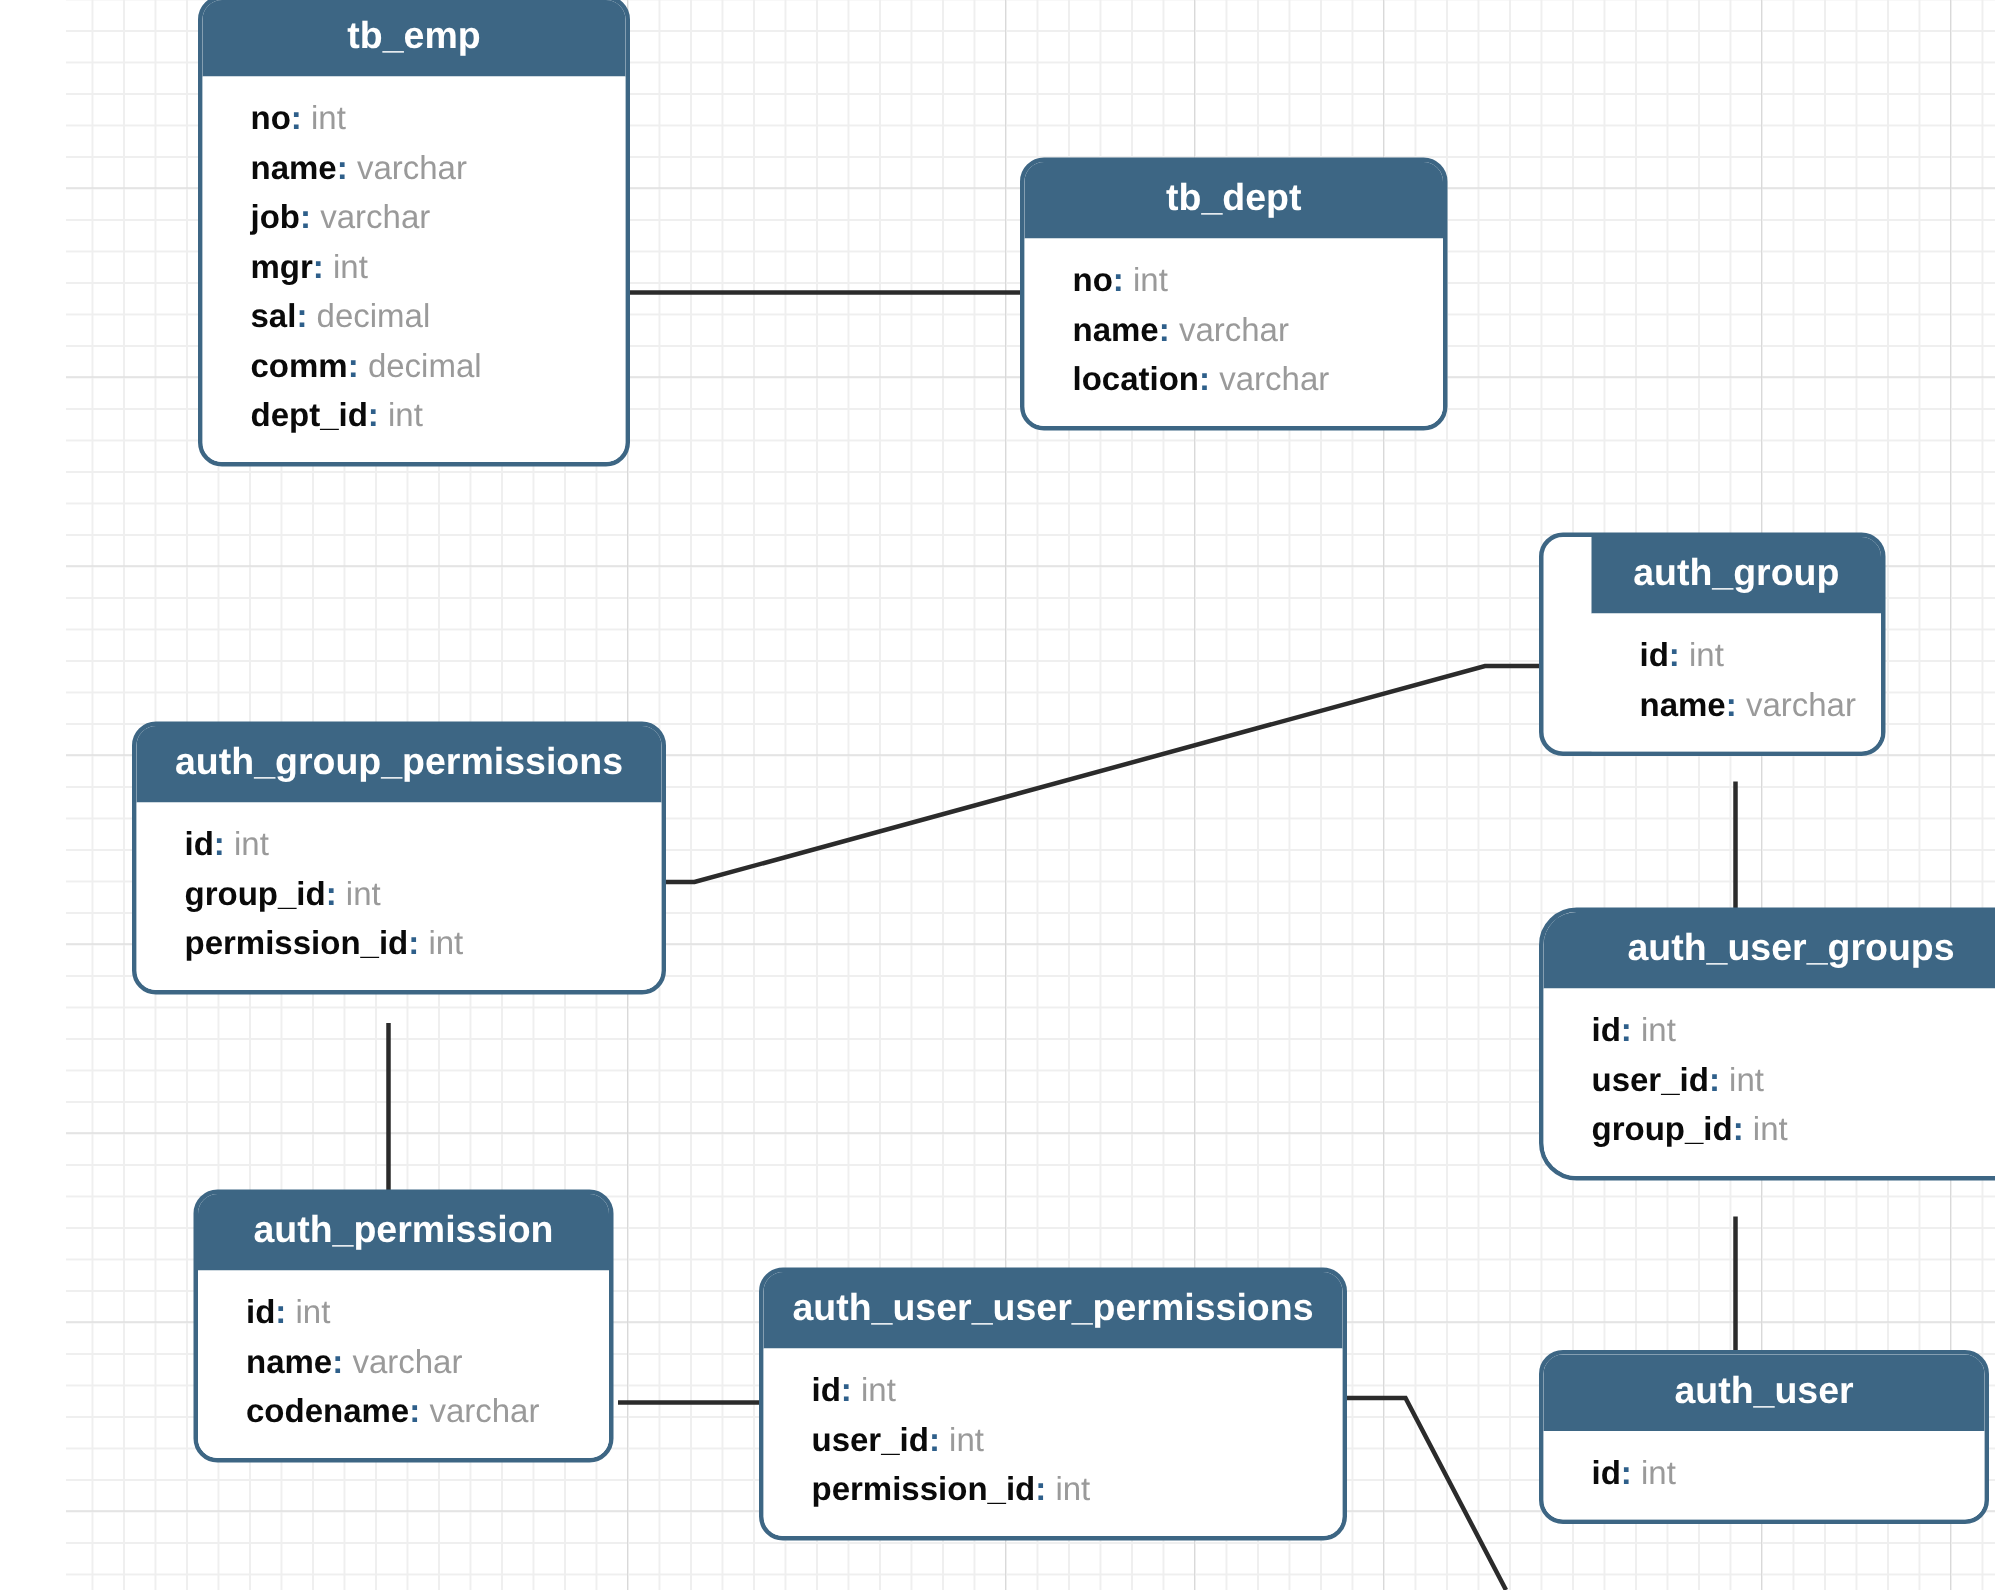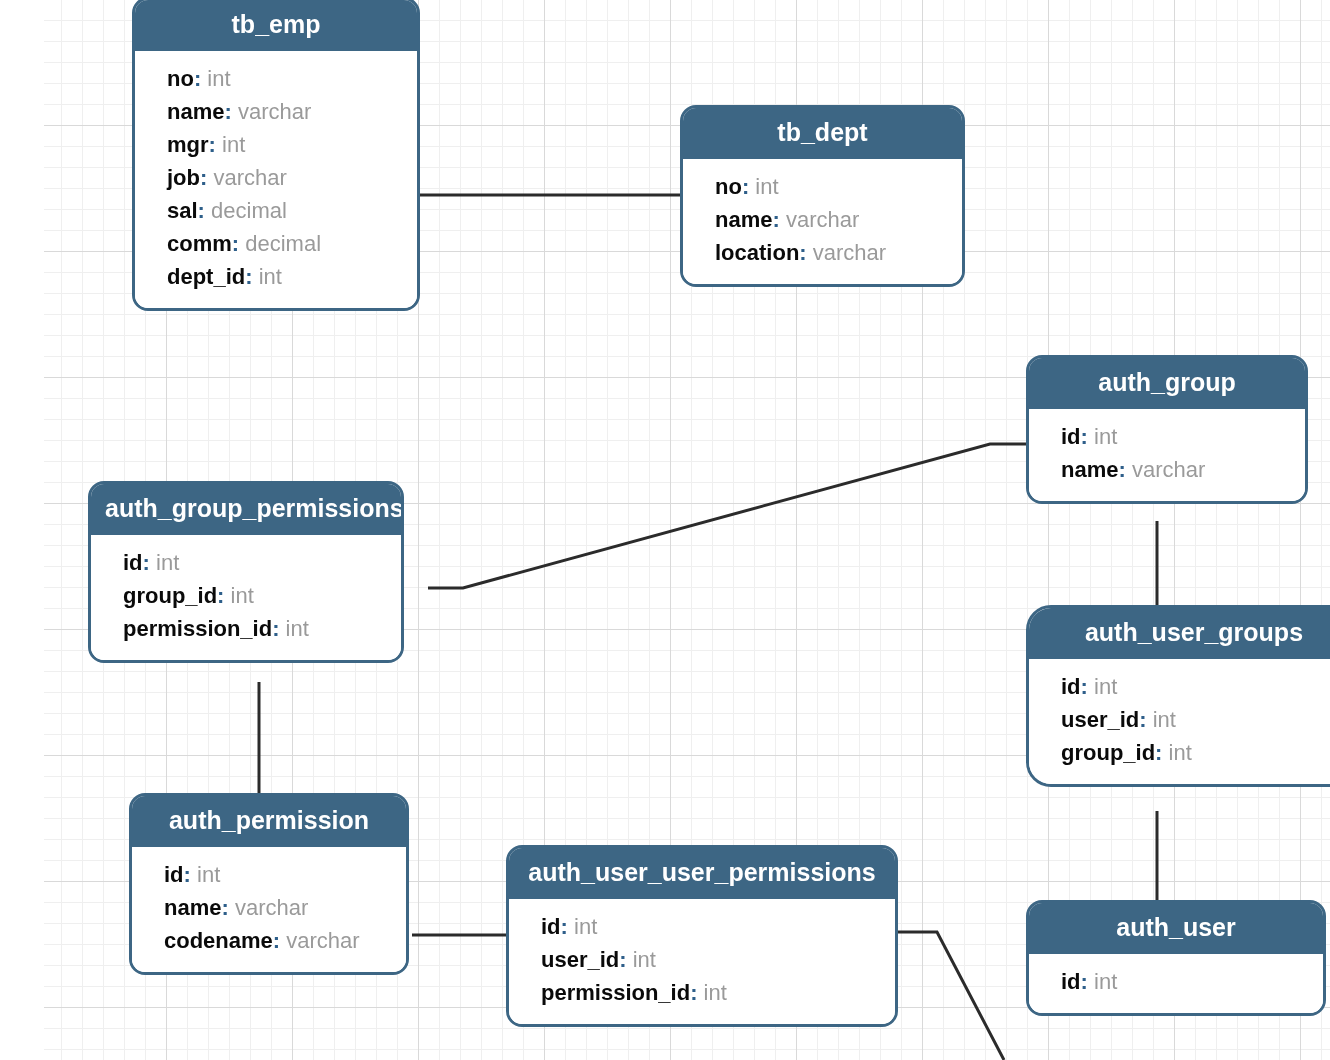--- a/index.html
+++ b/index.html
@@ -86,22 +86,22 @@
     font-weight: bold;
   }
   .attr .atype {
     color: #9a9a9a;
     font-weight: normal;
   }
 
   
   #ent-tb_emp            { left: 88px;  top: -3px;  width: 288px; }
   #ent-tb_dept           { left: 636px; top: 105px; width: 285px; }
-  #ent-auth_group        { left: 982px; top: 355px; width: 282px; }
-  #ent-auth_group_permissions { left: 44px; top: 481px; width: 316px; }
+  #ent-auth_group        { left: 982px; top: 355px; width: 231px; padding-left: 32px; }
+  #ent-auth_group_permissions { left: 44px; top: 481px; width: 356px; }
   #ent-auth_user_groups  { left: 982px; top: 605px; width: 336px; border-radius: 25px; }
   #ent-auth_permission   { left: 85px;  top: 793px; width: 280px; }
   #ent-auth_user_user_permissions { left: 462px; top: 845px; width: 392px; }
   #ent-auth_user         { left: 982px; top: 900px; width: 300px; }
 </style>
 </head>
 <body>
 
 <div id="canvas">
 
@@ -115,22 +115,22 @@
       <path d="M 368 935 L 462 935"></path>
       <path d="M 854 932 L 893 932 L 960 1060"></path>
     </g>
   </svg>
 
   <div class="entity" id="ent-tb_emp">
     <div class="entity-header">tb_emp</div>
     <div class="entity-body">
       <div class="attr"><span class="aname">no</span><span class="acolon">:</span> <span class="atype">int</span></div>
       <div class="attr"><span class="aname">name</span><span class="acolon">:</span> <span class="atype">varchar</span></div>
+      <div class="attr"><span class="aname">job</span><span class="acolon">:</span> <span class="atype">varchar</span></div>
       <div class="attr"><span class="aname">mgr</span><span class="acolon">:</span> <span class="atype">int</span></div>
-      <div class="attr"><span class="aname">job</span><span class="acolon">:</span> <span class="atype">varchar</span></div>
       <div class="attr"><span class="aname">sal</span><span class="acolon">:</span> <span class="atype">decimal</span></div>
       <div class="attr"><span class="aname">comm</span><span class="acolon">:</span> <span class="atype">decimal</span></div>
       <div class="attr"><span class="aname">dept_id</span><span class="acolon">:</span> <span class="atype">int</span></div>
     </div>
   </div>
 
   <div class="entity" id="ent-tb_dept">
     <div class="entity-header">tb_dept</div>
     <div class="entity-body">
       <div class="attr"><span class="aname">no</span><span class="acolon">:</span> <span class="atype">int</span></div>

